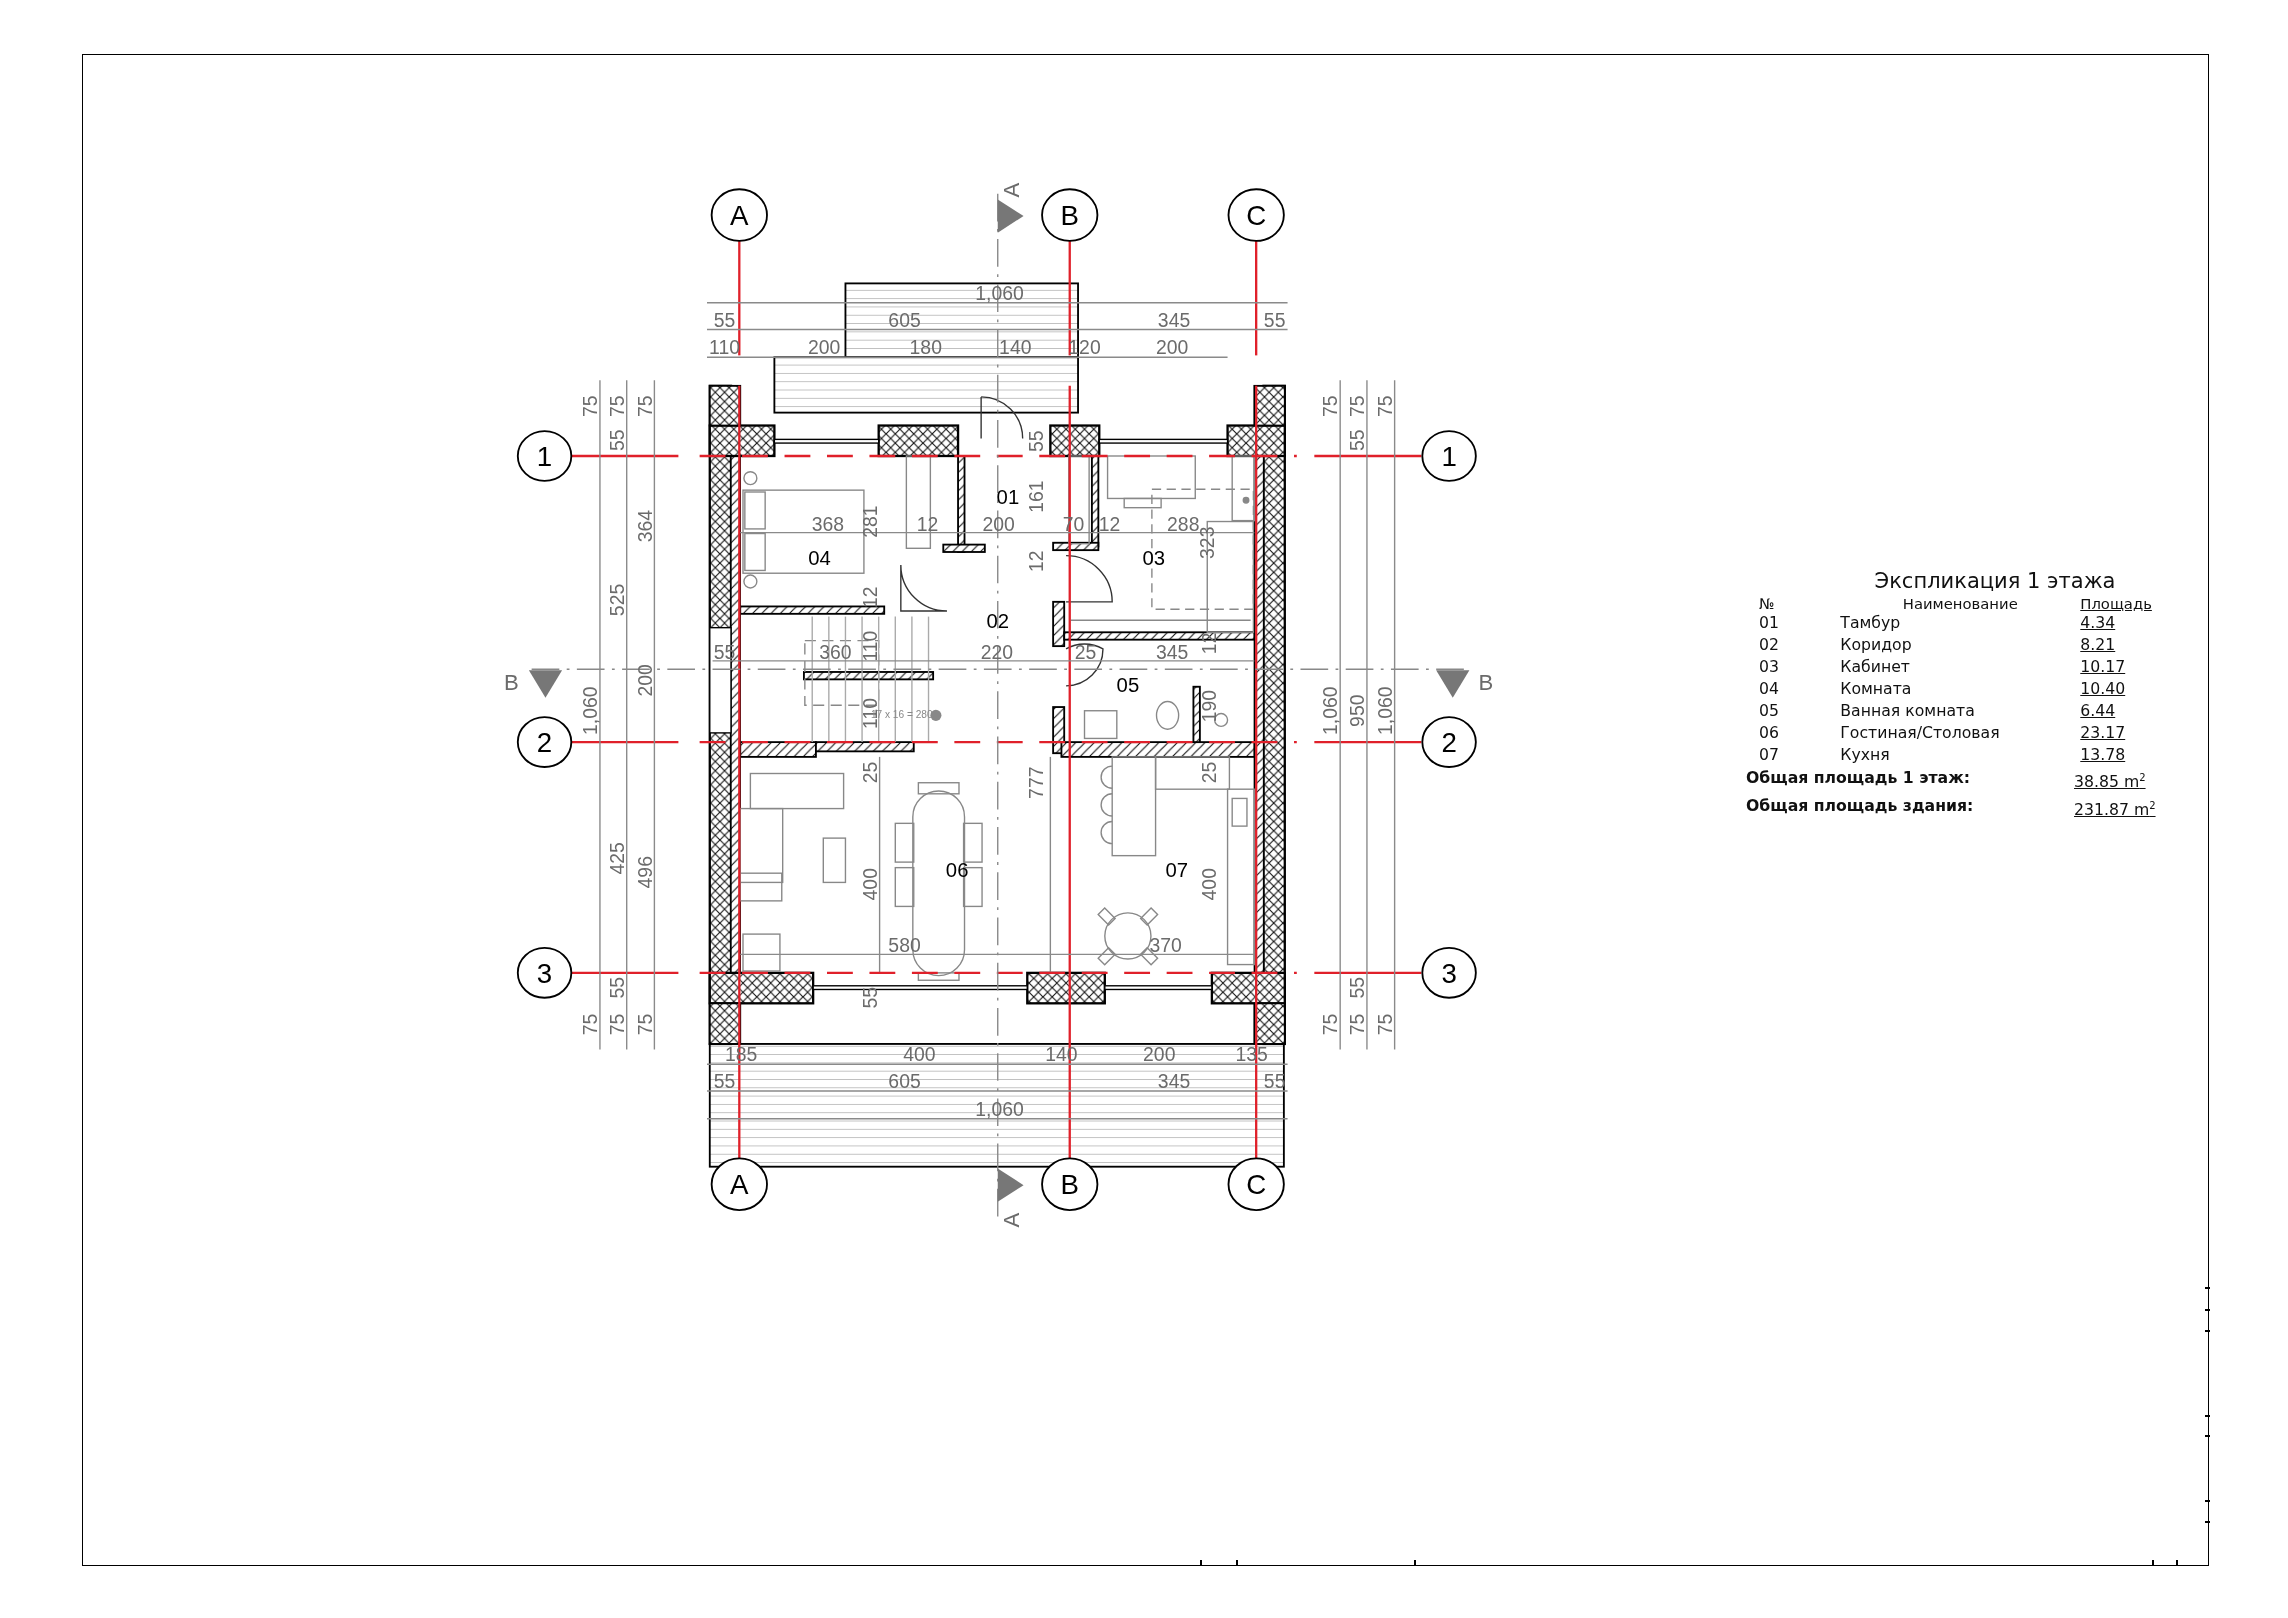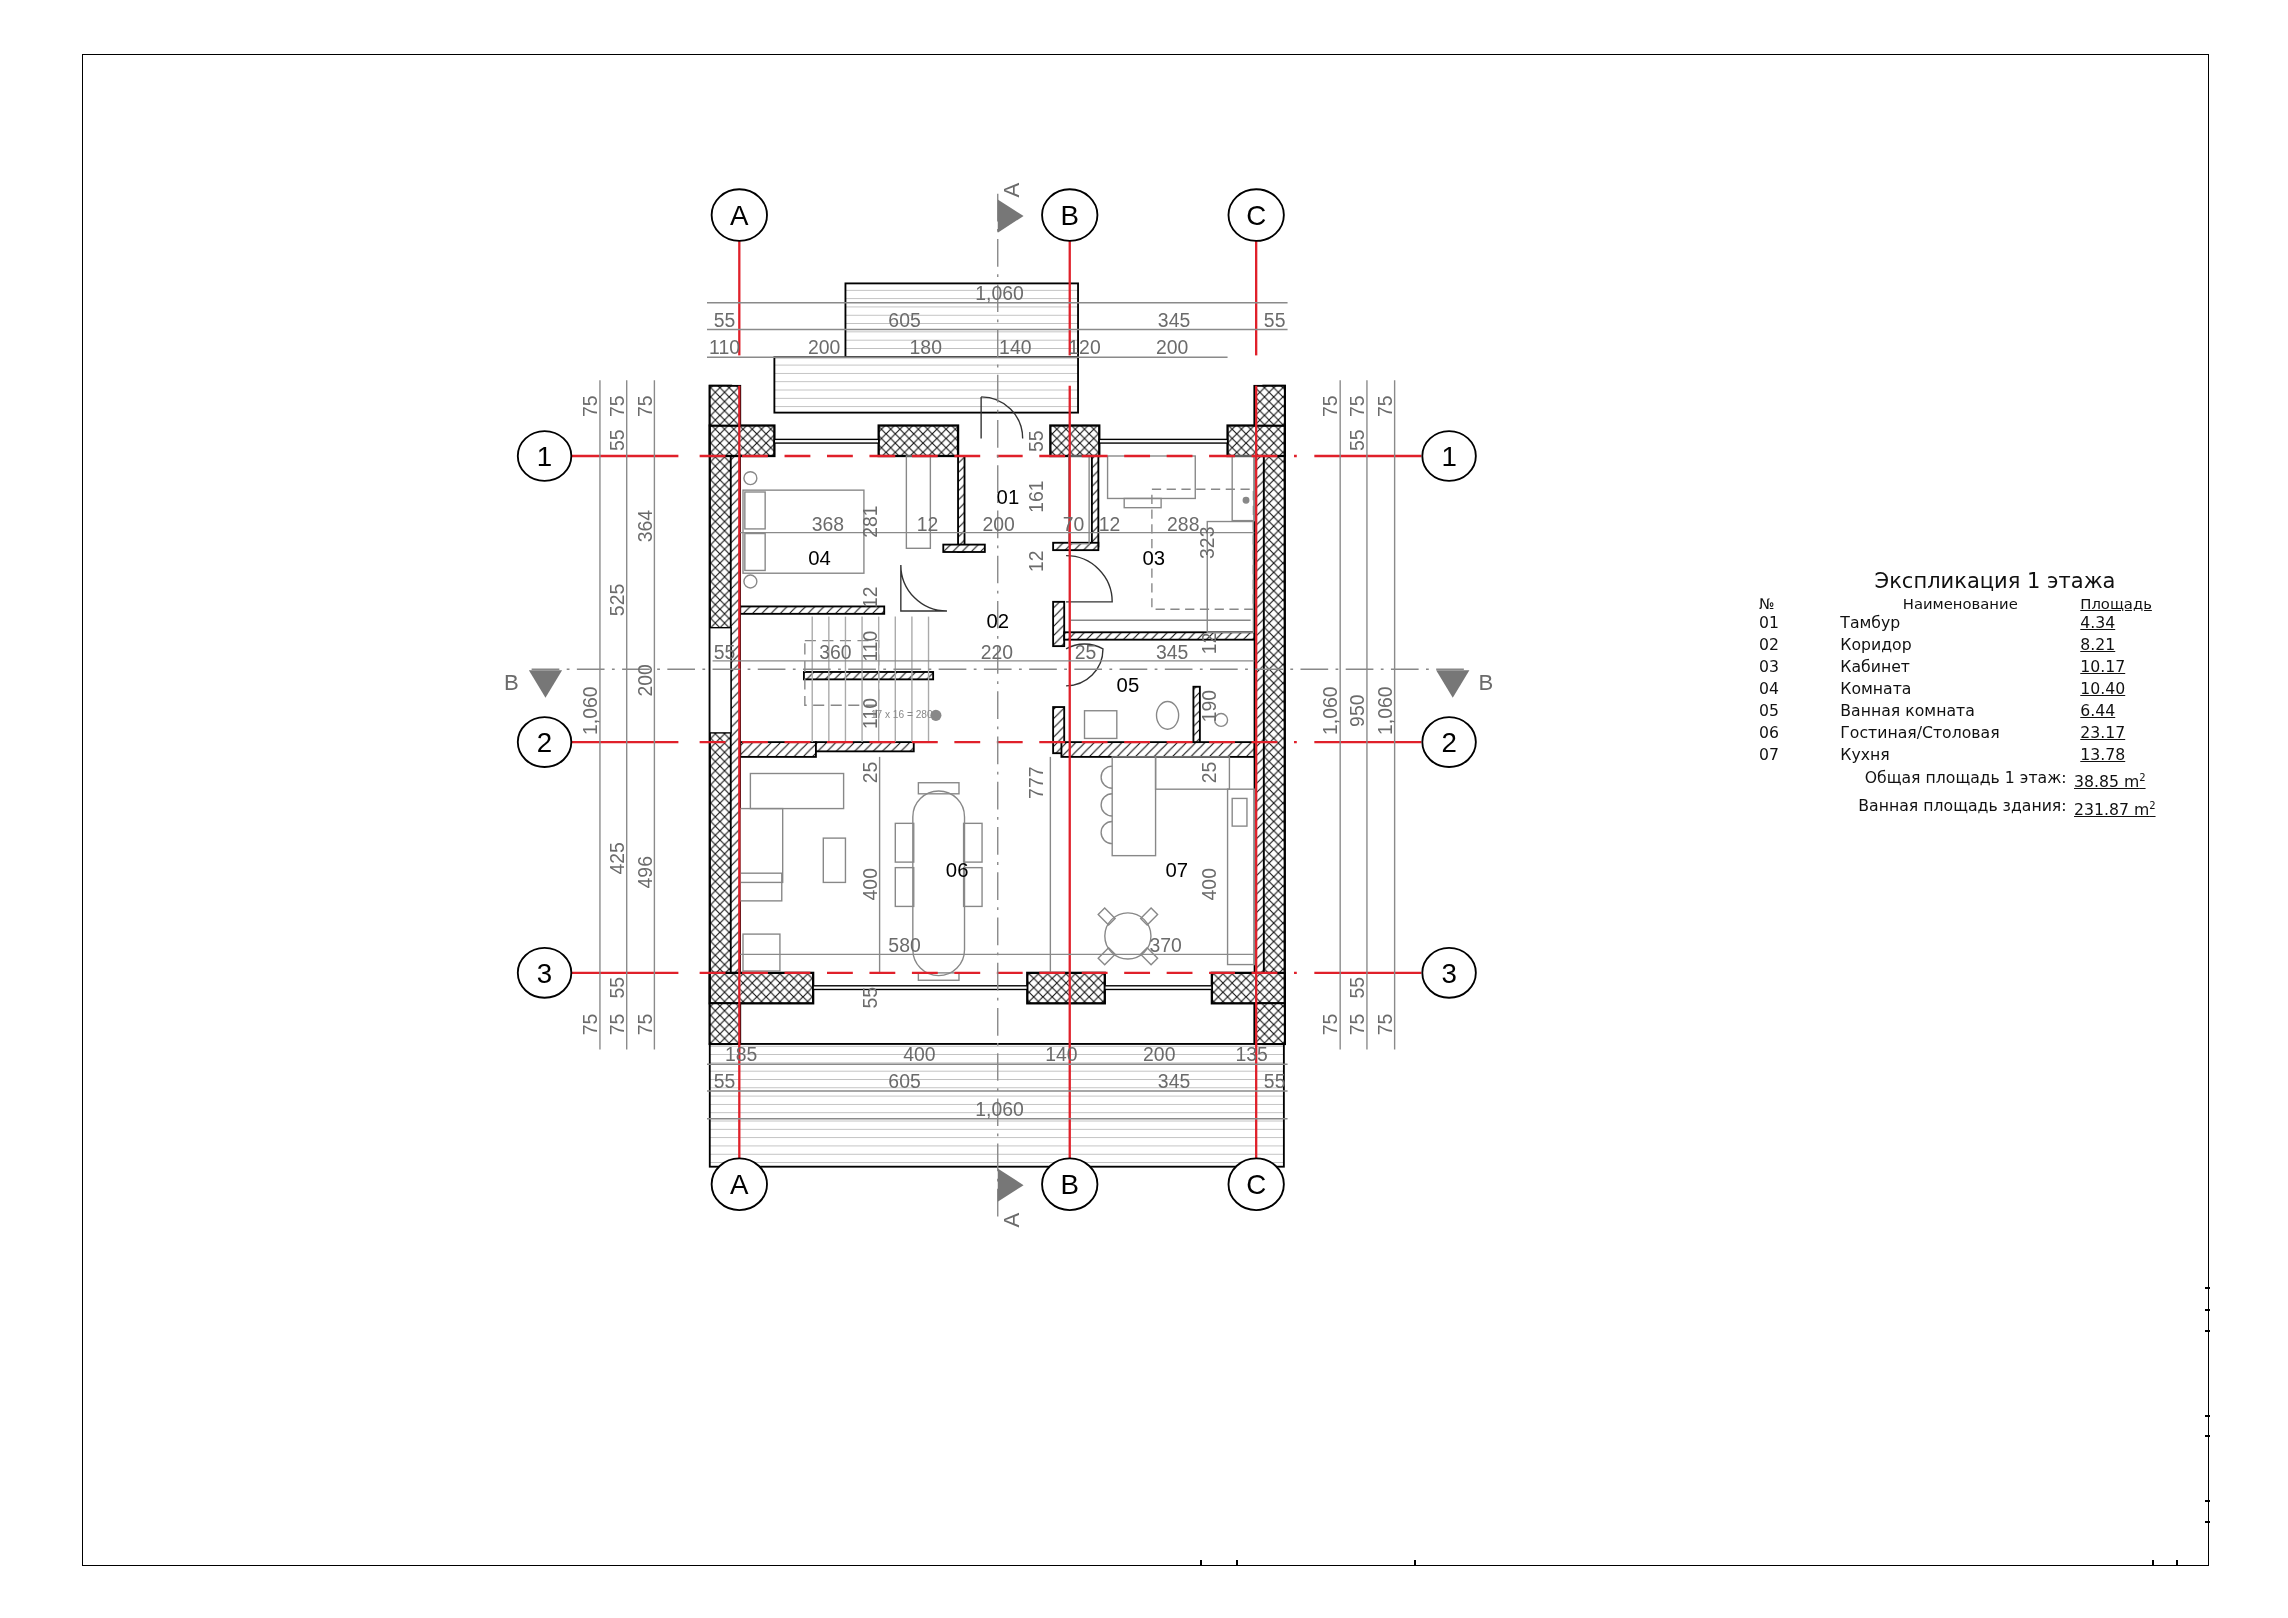--- a/index.html
+++ b/index.html
@@ -12,21 +12,21 @@
   .sec-text { font-family: "Liberation Sans", sans-serif; font-size: 24px; fill: #6b6b6b; }
   #legend { position: absolute; left: 1746px; top: 569px; width: 443px; font-family: "DejaVu Sans", sans-serif; color: #111; }
   #legend .title { font-size: 21px; text-align: center; margin-left: 55px; margin-bottom: 1.8px; }
   #legend .hdr { display: flex; font-size: 14.8px; }
   #legend .row { display: flex; font-size: 15.7px; line-height: 22px; }
   #legend .c1 { width: 83px; padding-left: 13px; }
   #legend .c2 { width: 245px; }
   #legend .c3 { width: 111px; text-decoration: underline; }
   #legend .hdr .c2 { text-align: center; padding-left: 0; }
   #legend .tot { display: flex; font-size: 15.7px; line-height: 24px; }
-  #legend .tot .lbl { width: 328px; text-align: right; font-weight: normal; padding-right: 7.4px; box-sizing: border-box; }
+  #legend .tot .lbl { width: 328px; text-align: left; font-weight: bold; padding-right: 7.4px; box-sizing: border-box; }
   #legend sup { font-size: 10px; }
   .tick-r { position: absolute; background: #000; }
 </style>
 </head>
 <body>
 
 <div id="sheet-frame"></div>
 
 <div class="tick-r" style="left:2205px;top:1287px;width:4.6px;height:1.8px;"></div>
 <div class="tick-r" style="left:2205px;top:1309px;width:4.6px;height:1.8px;"></div>
@@ -412,17 +412,17 @@
   <div class="row">
     <span class="c1">07</span>
     <span class="c2">Кухня</span>
     <span class="c3">13.78</span>
   </div>
   <div class="tot">
     <span class="lbl">Общая площадь 1 этаж:</span>
     <span class="c3"><span>38.85 m</span><sup>2</sup></span>
   </div>
   <div class="tot">
-    <span class="lbl">Ванная площадь здания:</span>
+    <span class="lbl">Общая площадь здания:</span>
     <span class="c3"><span>231.87 m</span><sup>2</sup></span>
   </div>
 </div>
 
 
 </body></html>

